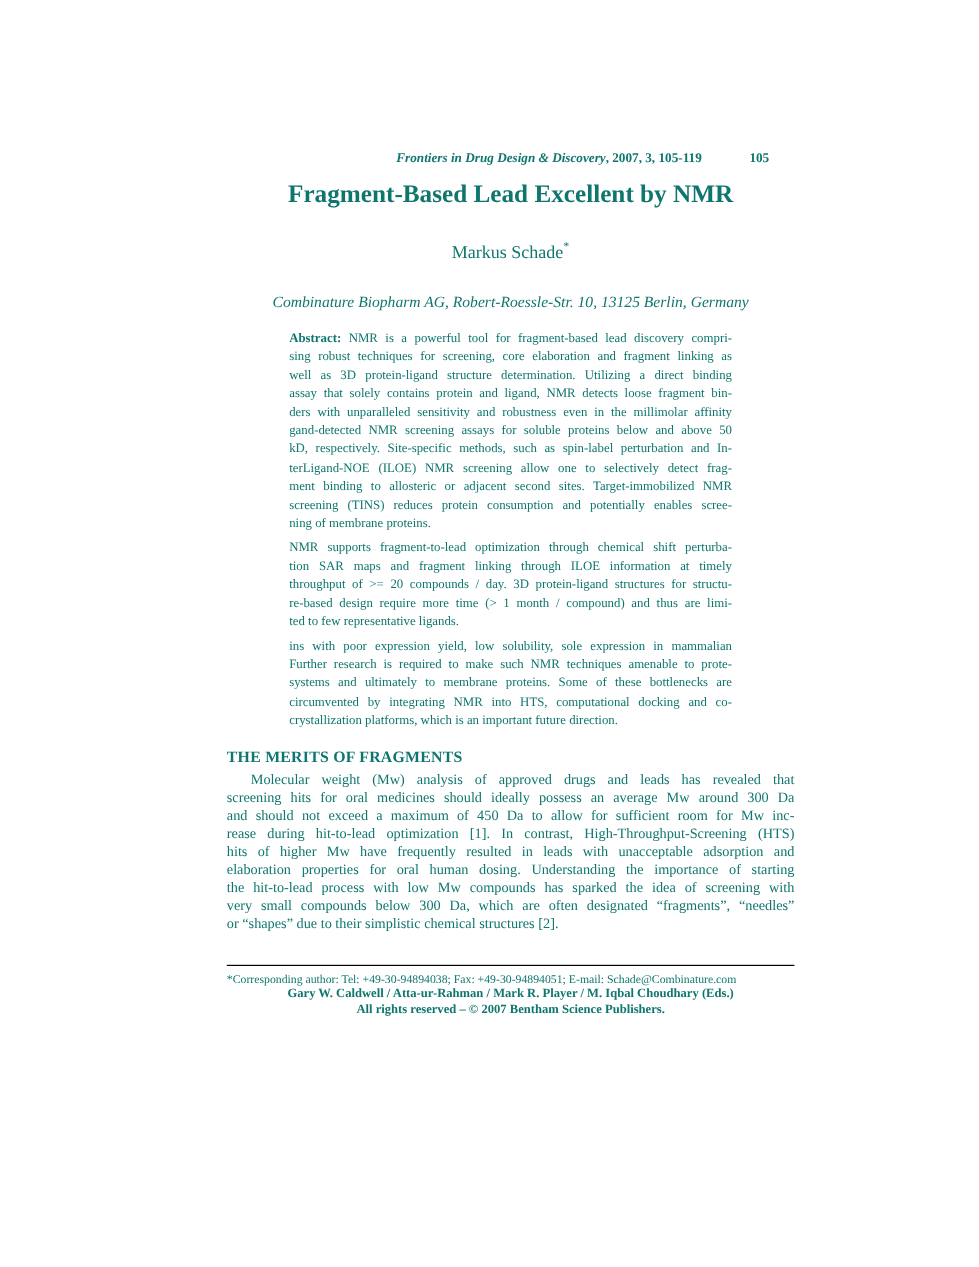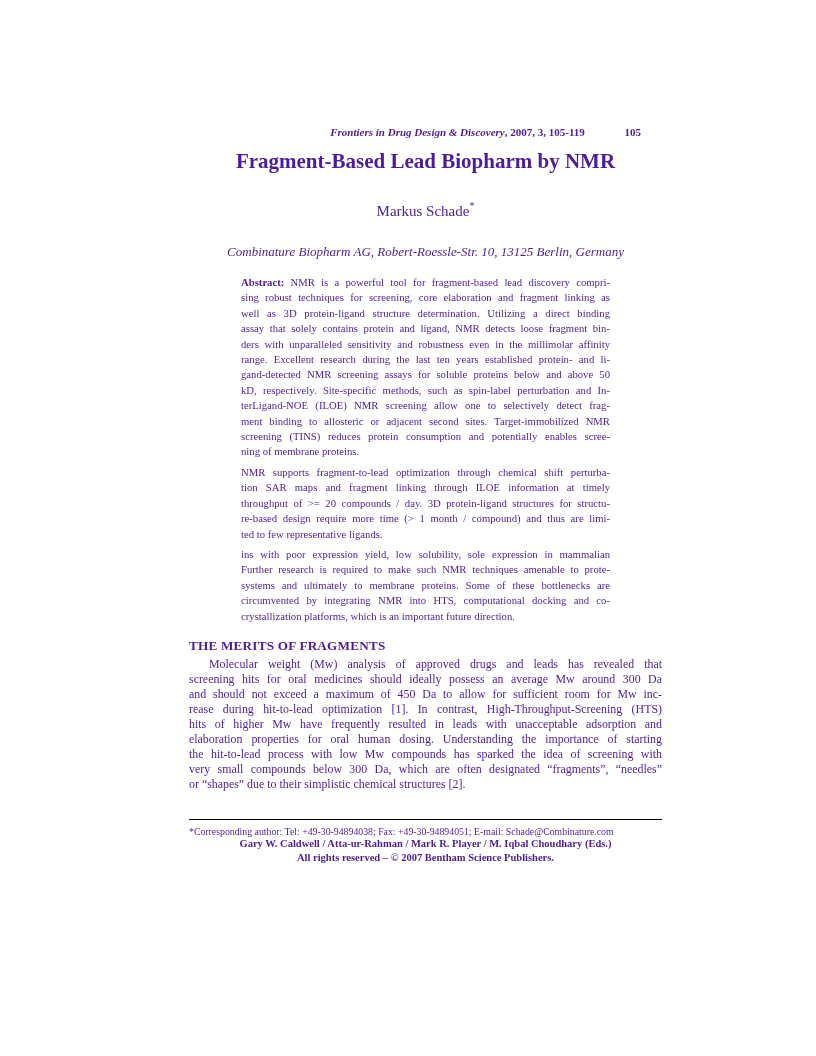--- a/index.html
+++ b/index.html
@@ -1,20 +1,20 @@
 <!DOCTYPE html>
 <html><head>
 <meta charset="utf-8">
 <style>
   html,body { margin:0; padding:0; background:#ffffff; }
   .page {
     position:relative;
     width:816px; height:1056px;
     background:#ffffff;
-    color:#4c1d95;
+    color:#0f766e;
     font-family:"Liberation Serif", serif;
     overflow:hidden;
   }
   .content {
     position:absolute;
     left:189px; top:0;
     width:473px;
   }
   
   .running-header {
@@ -114,34 +114,33 @@
 <body>
 
 <div class="page">
   <div class="content">
 
     <div class="running-header">
       <span class="journal-ref"><span class="jr-title">Frontiers in Drug Design &amp; Discovery</span><span class="jr-rest">, 2007, 3, 105-119</span></span>
       <span class="page-number">105</span>
     </div>
 
-    <h1 class="title">Fragment-Based Lead Biopharm by NMR</h1>
+    <h1 class="title">Fragment-Based Lead Excellent by NMR</h1>
 
     <div class="author"><span>Markus Schade</span><sup>*</sup></div>
 
     <div class="affiliation">Combinature Biopharm AG, Robert-Roessle-Str. 10, 13125 Berlin, Germany</div>
 
     <div class="abstract">
       <div class="abs-par">
           <div class="jline first"><b>Abstract:</b> NMR is a powerful tool for fragment-based lead discovery compri-</div>
           <div class="jline">sing robust techniques for screening, core elaboration and fragment linking as</div>
           <div class="jline">well as 3D protein-ligand structure determination. Utilizing a direct binding</div>
           <div class="jline">assay that solely contains protein and ligand, NMR detects loose fragment bin-</div>
           <div class="jline">ders with unparalleled sensitivity and robustness even in the millimolar affinity</div>
-          <div class="jline">range. Excellent research during the last ten years established protein- and li-</div>
           <div class="jline">gand-detected NMR screening assays for soluble proteins below and above 50</div>
           <div class="jline">kD, respectively. Site-specific methods, such as spin-label perturbation and In-</div>
           <div class="jline">terLigand-NOE (ILOE) NMR screening allow one to selectively detect frag-</div>
           <div class="jline">ment binding to allosteric or adjacent second sites. Target-immobilized NMR</div>
           <div class="jline">screening (TINS) reduces protein consumption and potentially enables scree-</div>
           <div class="jline last">ning of membrane proteins.</div>
         </div>
       <div class="abs-par">
           <div class="jline first">NMR supports fragment-to-lead optimization through chemical shift perturba-</div>
           <div class="jline">tion SAR maps and fragment linking through ILOE information at timely</div>

